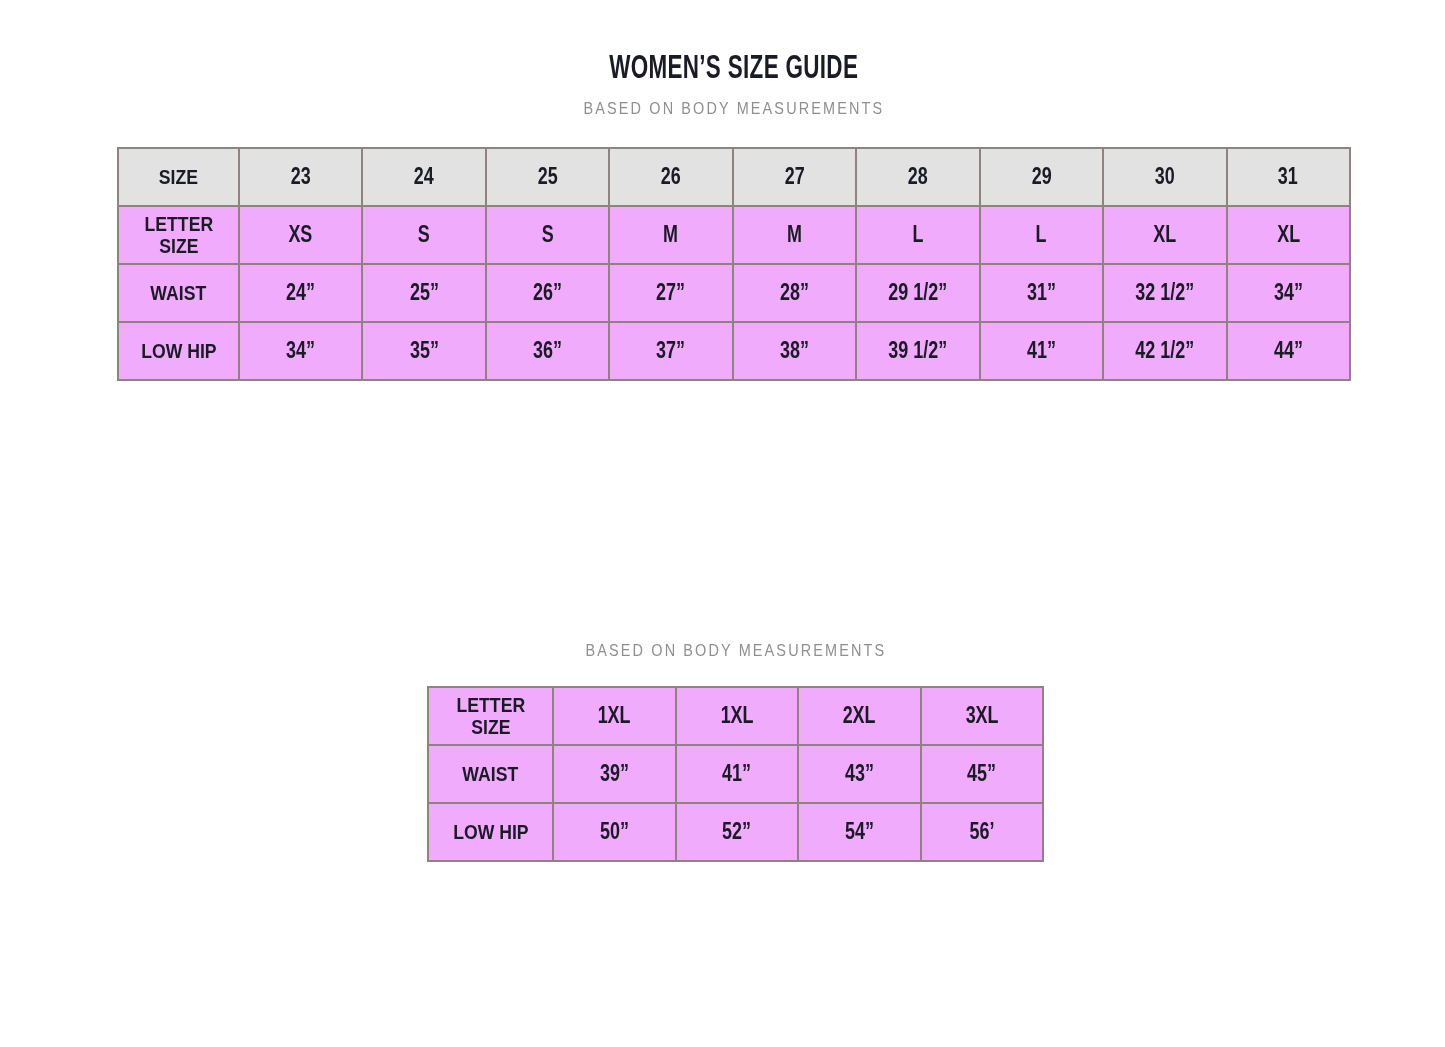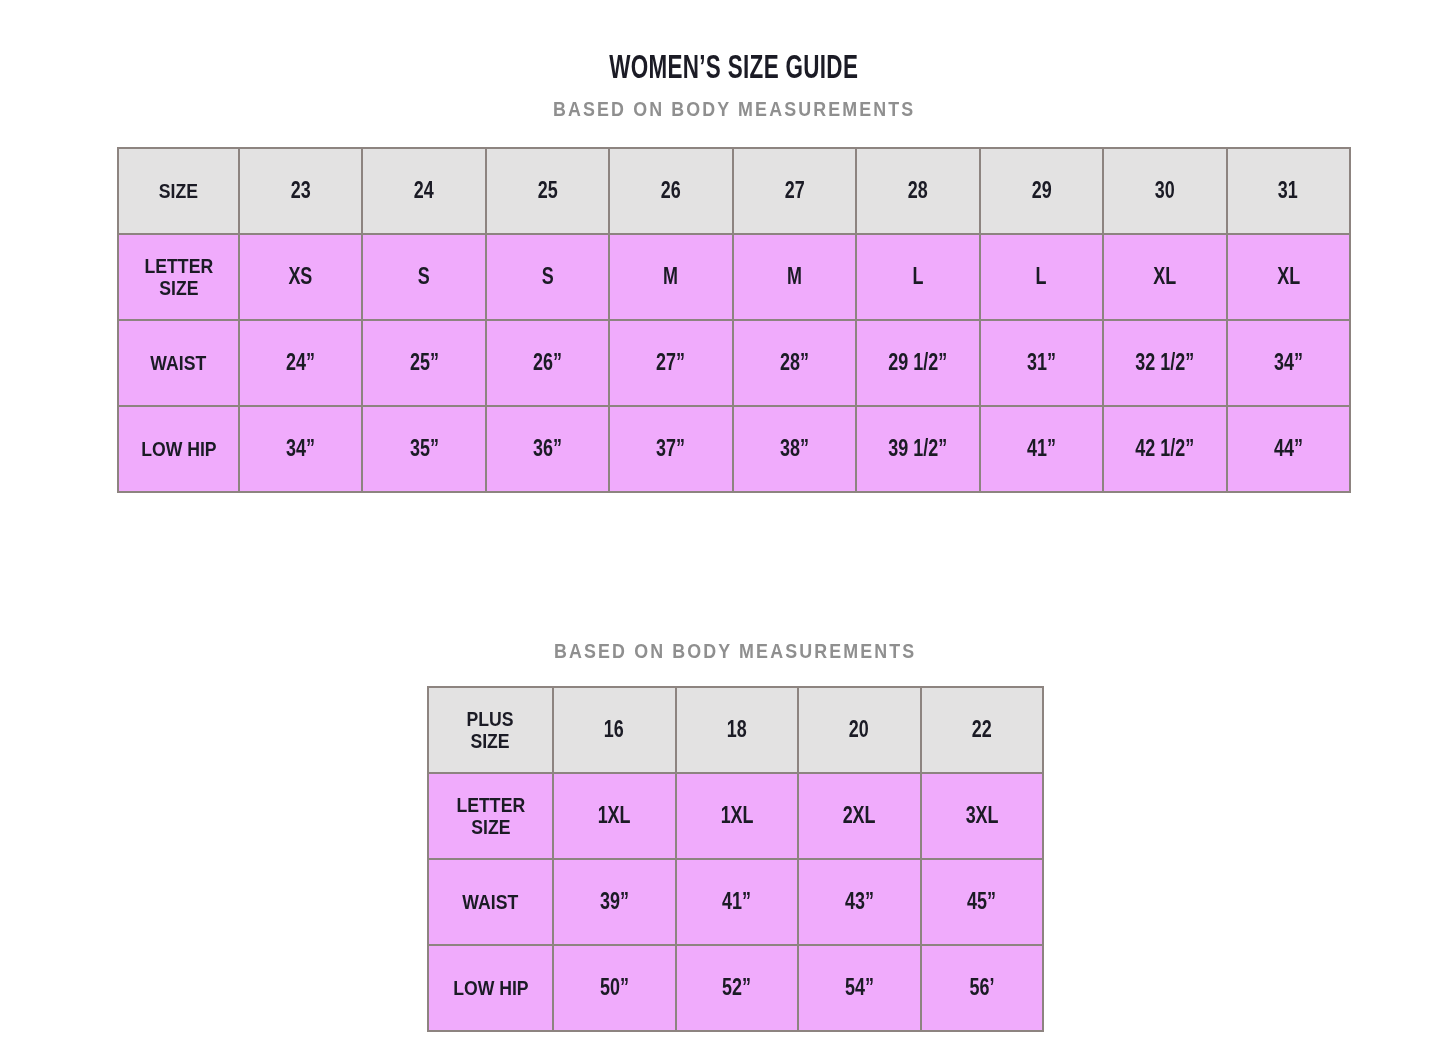--- a/index.html
+++ b/index.html
@@ -33,22 +33,22 @@
     white-space: nowrap;
   }
   .guide-title .squeeze {
     display: inline-block;
     transform: scaleX(0.66);
     transform-origin: 50% 50%;
     letter-spacing: 0.5px;
   }
   .guide-subtitle {
     color: var(--subtitle-text);
-    font-weight: bold;
-    font-size: 21px;
+    font-weight: normal;
+    font-size: 17px;
     line-height: 22px;
     white-space: nowrap;
   }
   .guide-subtitle .squeeze {
     display: inline-block;
     transform: scaleX(0.85);
     transform-origin: 50% 50%;
     letter-spacing: 2.5px;
   }
 
@@ -58,21 +58,21 @@
     table-layout: fixed;
     position: absolute;
   }
   table.size-table td {
     border: 2px solid var(--table-border);
     text-align: center;
     vertical-align: middle;
     padding: 0;
     background: #f0abfc;
   }
-  table.size-table tr { height: 86px; }
+  table.size-table tr { height: 58px; }
   table.size-table tr.hdr td { background: var(--header-bg); }
 
   .ct {  
     display: inline-block;
     color: var(--cell-text);
     font-weight: bold;
     font-size: 23px;
     line-height: 1.02;
     transform: scaleX(0.78);
     transform-origin: 50% 50%;
@@ -175,27 +175,20 @@
 
   <table id="plus-table" class="size-table">
     <colgroup>
         <col style="width: 125px;">
         <col>
         <col>
         <col>
         <col>
       </colgroup>
     <tbody>
-        <tr class="hdr">
-          <td><span class="ct lbl">PLUS<br>SIZE</span></td>
-          <td><span class="ct">16</span></td>
-          <td><span class="ct">18</span></td>
-          <td><span class="ct">20</span></td>
-          <td><span class="ct">22</span></td>
-        </tr>
         <tr>
           <td><span class="ct lbl">LETTER<br>SIZE</span></td>
           <td><span class="ct">1XL</span></td>
           <td><span class="ct">1XL</span></td>
           <td><span class="ct">2XL</span></td>
           <td><span class="ct">3XL</span></td>
         </tr>
         <tr>
           <td><span class="ct lbl">WAIST</span></td>
           <td><span class="ct">39”</span></td>

